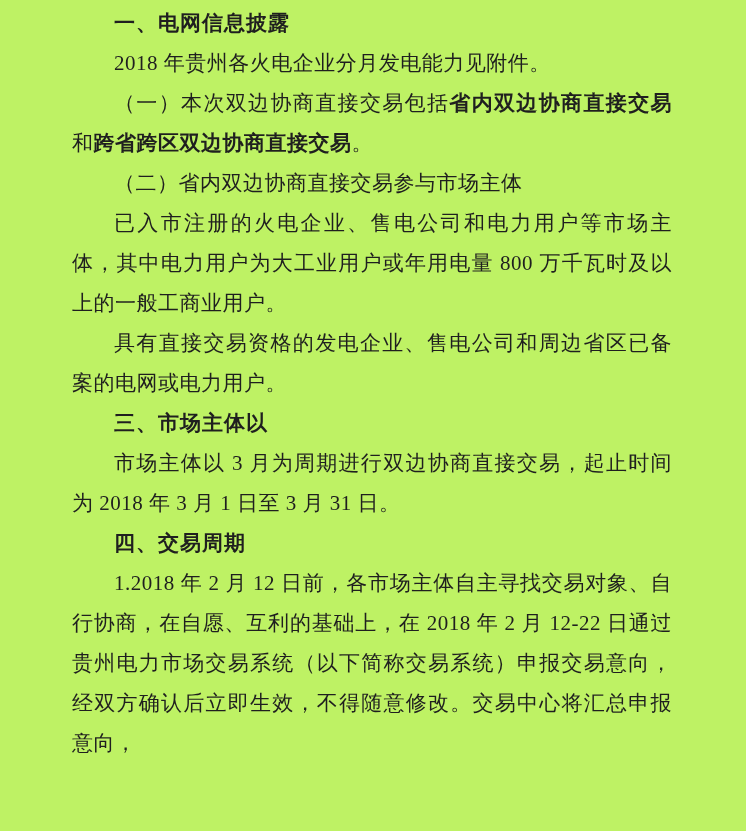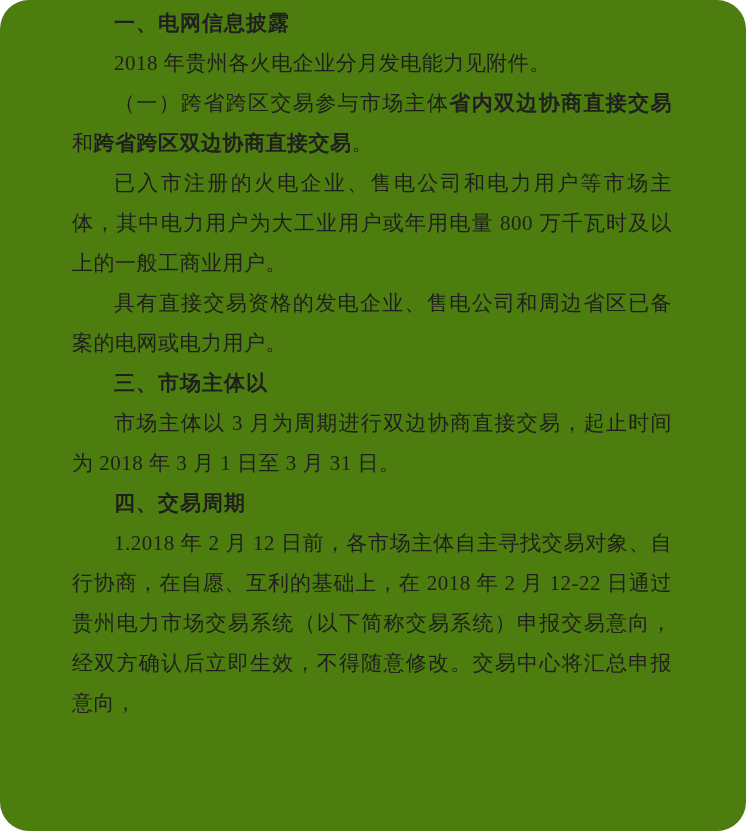--- a/index.html
+++ b/index.html
@@ -43,25 +43,26 @@
     letter-spacing: 1px;
   }
   .run-bold {
     font-family: Liberation Sans, sans-serif;
     font-weight: bold;
   }
 </style>
 </head>
 <body>
 
-<div class="page" style="background: #4d7c0f; border-radius: 29px;">
+<div class="page" style="background: #bef264;">
   <div class="doc-body" id="doc-body" style="color: rgb(31, 31, 31);">
       <p class="para heading"><span>一、电网信息披露</span></p>
       <p class="para"><span>2018 年贵州各火电企业分月发电能力见附件。</span></p>
-      <p class="para"><span>（一）跨省跨区交易参与市场主体</span><span class="run-bold">省内双边协商直接交易</span><span>和</span><span class="run-bold">跨省跨区双边协商直接交易</span><span>。</span></p>
+      <p class="para"><span>（一）本次双边协商直接交易包括</span><span class="run-bold">省内双边协商直接交易</span><span>和</span><span class="run-bold">跨省跨区双边协商直接交易</span><span>。</span></p>
+      <p class="para"><span>（二）省内双边协商直接交易参与市场主体</span></p>
       <p class="para"><span>已入市注册的火电企业、售电公司和电力用户等市场主体，其中电力用户为大工业用户或年用电量 800 万千瓦时及以上的一般工商业用户。</span></p>
       <p class="para"><span>具有直接交易资格的发电企业、售电公司和周边省区已备案的电网或电力用户。</span></p>
       <p class="para heading"><span>三、市场主体以</span></p>
       <p class="para"><span>市场主体以 3 月为周期进行双边协商直接交易，起止时间为 2018 年 3 月 1 日至 3 月 31 日。</span></p>
       <p class="para heading"><span>四、交易周期</span></p>
       <p class="para"><span>1.2018 年 2 月 12 日前，各市场主体自主寻找交易对象、自行协商，在自愿、互利的基础上，在 2018 年 2 月 12-22 日通过贵州电力市场交易系统（以下简称交易系统）申报交易意向，经双方确认后立即生效，不得随意修改。交易中心将汇总申报意向，</span></p>
     </div>
 </div>
 
 </body></html>

